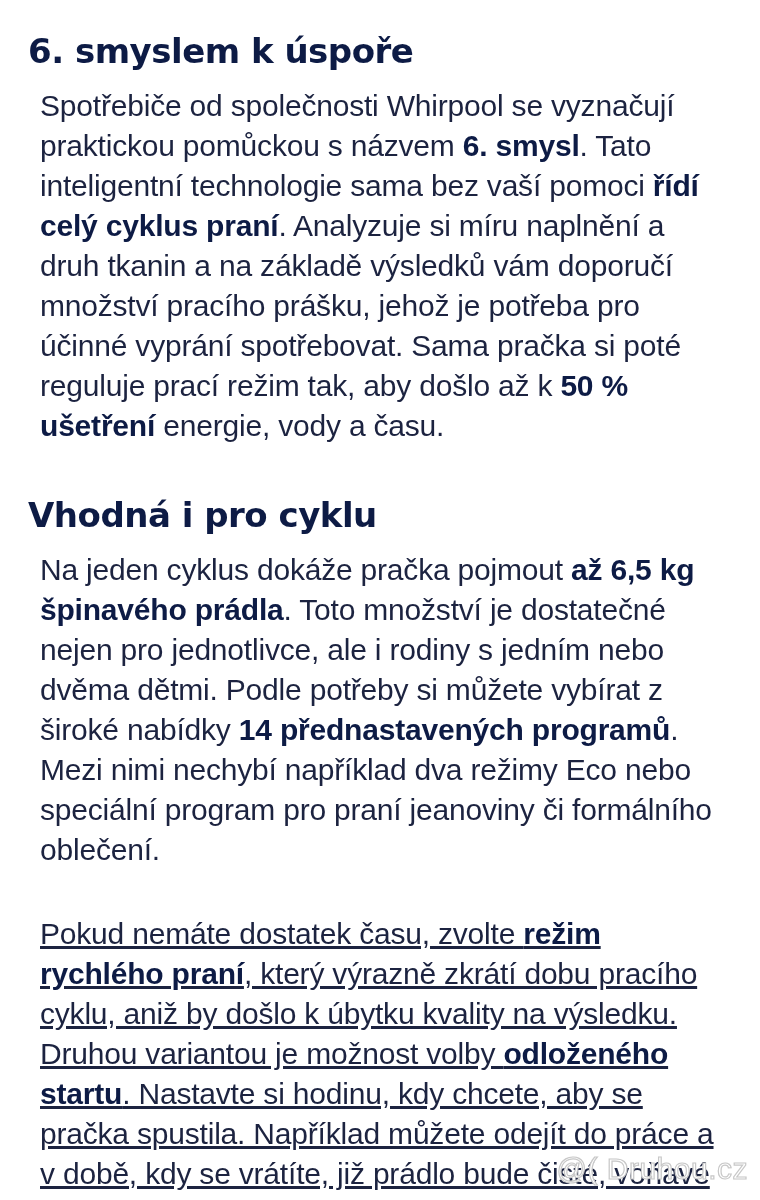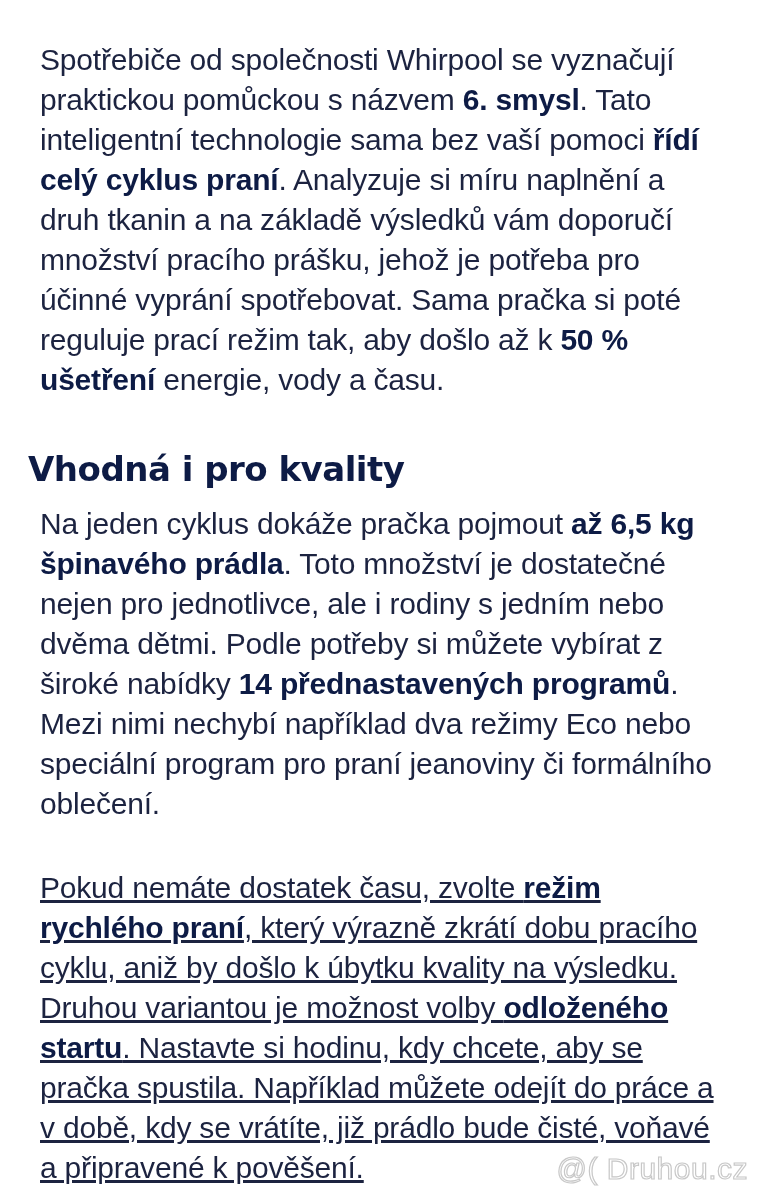--- a/index.html
+++ b/index.html
@@ -26,25 +26,26 @@
     position: absolute; right: 12px; bottom: 14px;
     font-family: "Liberation Sans", sans-serif; font-size: 30px;
     color: #ffffff; -webkit-text-stroke: 1.2px #c8c8c8;
     letter-spacing: 0.5px;
   }
 </style>
 </head>
 <body>
 
 <div class="content">
+  <h2 class="h1">6. smyslem k úspoře</h2>
   <p>
     <span>Spotřebiče od společnosti Whirpool se vyznačují praktickou pomůckou s názvem </span><b>6. smysl</b><span>. Tato inteligentní technologie sama bez vaší pomoci </span><b>řídí celý cyklus praní</b><span>. Analyzuje si míru naplnění a druh tkanin a na základě výsledků vám doporučí množství pracího prášku, jehož je potřeba pro účinné vyprání spotřebovat. Sama pračka si poté reguluje prací režim tak, aby došlo až k </span><b>50 % ušetření</b><span> energie, vody a času.</span>
   </p>
 
-  <h2 class="h2">Vhodná i pro kvality</h2>
+  <h2 class="h2">Vhodná i pro cyklu</h2>
   <p>
     <span>Na jeden cyklus dokáže pračka pojmout </span><b>až 6,5 kg špinavého prádla</b><span>. Toto množství je dostatečné nejen pro jednotlivce, ale i rodiny s jedním nebo dvěma dětmi. Podle potřeby si můžete vybírat z široké nabídky </span><b>14 přednastavených programů</b><span>. Mezi nimi nechybí například dva režimy Eco nebo speciální program pro praní jeanoviny či formálního oblečení.</span>
   </p>
   <p class="p3">
     <span>Pokud nemáte dostatek času, zvolte </span><b>režim rychlého praní</b><span>, který výrazně zkrátí dobu pracího cyklu, aniž by došlo k úbytku kvality na výsledku. Druhou variantou je možnost volby </span><b>odloženého startu</b><span>. Nastavte si hodinu, kdy chcete, aby se pračka spustila. Například můžete odejít do práce a v době, kdy se vrátíte, již prádlo bude čisté, voňavé a připravené k pověšení.</span>
   </p>
 </div>
 
 <div class="watermark">@( Druhou.cz</div>
 

